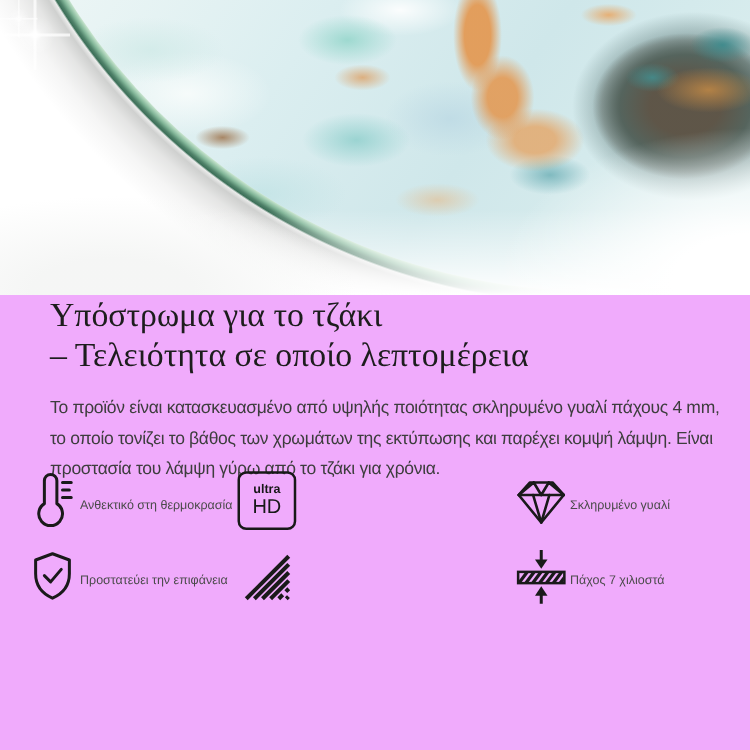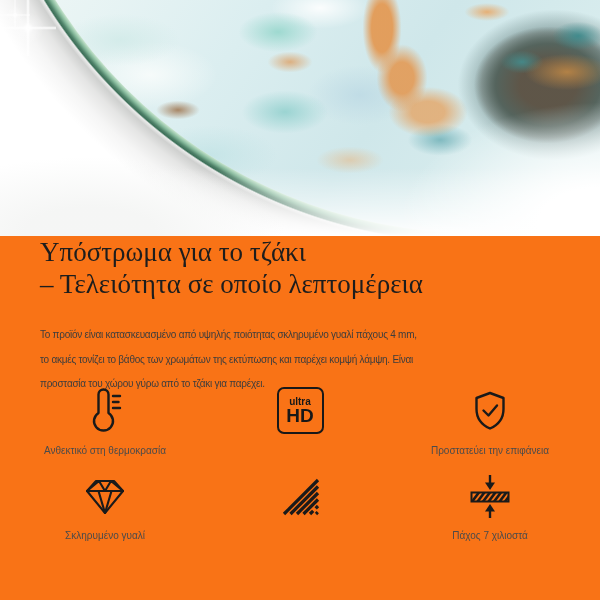--- a/index.html
+++ b/index.html
@@ -1,19 +1,19 @@
 <!DOCTYPE html>
 <html><head>
 <meta charset="utf-8">
 <style>
   html,body{margin:0;padding:0;background:#ffffff;}
   body{width:600px;height:600px;overflow:hidden;
        font-family:"Liberation Sans","DejaVu Sans",sans-serif;
        -webkit-font-smoothing:antialiased;}
-  .canvas{position:relative;width:600px;height:600px;background:#f97316;}
+  .canvas{position:relative;width:600px;height:600px;background:#f0abfc;}
 
   
   .photo{position:relative;height:236px;background:#fff;overflow:hidden;}
   .photo > div{position:absolute;inset:0;}
 
   .disc-shadow{
     background:radial-gradient(circle 560px at 474px -262px,
       rgba(0,0,0,0) 0 502px,
       rgba(96,100,96,0.30) 508px,
       rgba(110,112,108,0.18) 518px,
@@ -68,39 +68,39 @@
       linear-gradient(to bottom, rgba(255,255,255,0) 0 46.5%, rgba(255,255,255,0.92) 50%, rgba(255,255,255,0) 53.5% 100%);
   }
   .sparkle-main{left:264px;top:140px;width:56px;height:56px;}
   .sparkle-small{left:256px;top:186px;width:30px;height:30px;opacity:.85;}
 
   
   .content{padding:0 40px;}
   h1{font-family:"Liberation Serif","DejaVu Serif",serif;font-weight:400;
      font-size:27px;line-height:32px;color:#1d1d1d;margin:0;letter-spacing:0;}
   h1 span{display:block;}
-  .desc{margin:23px 0 0;font-size:10px;line-height:24.5px;color:#3d3d3d;
+  .desc{margin:13px 0 0;font-size:14px;line-height:24.5px;color:#3d3d3d;
         letter-spacing:-0.25px;width:545px;}
   .desc span{display:block;white-space:nowrap;}
 
   
   .features{display:grid;grid-template-columns:170px 220px 160px;row-gap:14px;
             margin:-9px 0 0 -20px;}
-  .feature{display:flex;flex-direction:column;align-items:center;}
+  .feature{display:flex;flex-direction:row;align-items:center;}
   .icon-box{height:46px;display:flex;align-items:center;justify-content:center;}
   .feature-label{margin-top:9px;font-size:10px;line-height:16px;color:#4b4b4b;
                  text-align:right;white-space:nowrap;}
   .icon-box svg{display:block;}
   .stroke{fill:none;stroke:#1a1a1a;stroke-width:2.4;stroke-linecap:round;stroke-linejoin:round;}
   .fillk{fill:#1a1a1a;stroke:none;}
   .hd-badge{width:43px;height:43px;border:2.6px solid #181818;border-radius:7px;
             display:flex;flex-direction:column;align-items:center;justify-content:center;
             color:#181818;}
   .hd-top{font-size:10px;font-weight:bold;line-height:10px;}
-  .hd-bottom{font-size:19px;font-weight:bold;line-height:17px;}
+  .hd-bottom{font-size:16px;font-weight:normal;line-height:17px;}
 </style>
 </head>
 <body>
 
 <div class="canvas">
 
   <section class="photo">
     <div class="disc-shadow"></div>
     <div class="disc-edge"></div>
     <div class="disc-art"></div>
@@ -110,22 +110,22 @@
   </section>
 
   <section class="content">
     <h1>
       <span>Υπόστρωμα για το τζάκι</span>
       <span>– Τελειότητα σε οποίο λεπτομέρεια</span>
     </h1>
 
     <p class="desc">
       <span>Το προϊόν είναι κατασκευασμένο από υψηλής ποιότητας σκληρυμένο γυαλί πάχους 4 mm,</span>
-      <span>το ακμές τονίζει το βάθος των χρωμάτων της εκτύπωσης και παρέχει κομψή λάμψη. Είναι</span>
-      <span>προστασία του χώρου γύρω από το τζάκι για παρέχει.</span>
+      <span>το οποίο τονίζει το βάθος των χρωμάτων της εκτύπωσης και παρέχει κομψή λάμψη. Είναι</span>
+      <span>προστασία του λάμψη γύρω από το τζάκι για χρόνια.</span>
     </p>
 
     <div class="features">
 
       <div class="feature">
         <div class="icon-box">
           <svg width="44" height="46" viewBox="0 0 44 46">
             <path class="stroke" d="M15.5 6.5 L15.5 24.9 A9.5 9.5 0 1 0 25.5 24.9 L25.5 6.5 A5 5 0 0 0 15.5 6.5 Z"></path>
             <path class="stroke" d="M30 8 H37 M30 14 H35.5 M30 20 H37"></path>
           </svg>
@@ -133,44 +133,44 @@
         <div class="feature-label">Ανθεκτικό στη θερμοκρασία</div>
       </div>
 
       <div class="feature">
         <div class="icon-box">
           <div class="hd-badge">
             <span class="hd-top">ultra</span>
             <span class="hd-bottom">HD</span>
           </div>
         </div>
-      </div>
-
-      <div class="feature">
-        <div class="icon-box">
-          <svg width="44" height="44" viewBox="0 0 44 44">
-            <path class="stroke" d="M22 4 L35.5 9 V20 C35.5 29.5 30 36 22 39.5 C14 36 8.5 29.5 8.5 20 V9 Z"></path>
-            <path class="stroke" d="M15.5 21.5 L20.5 26.5 L29 16.5"></path>
-          </svg>
-        </div>
-        <div class="feature-label">Προστατεύει την επιφάνεια</div>
       </div>
 
       <div class="feature">
         <div class="icon-box">
           <svg width="46" height="42" viewBox="0 0 46 42">
             <g class="stroke" style="stroke-width:2.1">
               <path d="M14 6 H32 L41 16 L23 38 L5 16 Z"></path>
               <path d="M5 16 L17 6 M17 6 L23 16 M23 16 L29 6 M29 6 L41 16"></path>
               <path d="M5 16 H41"></path>
               <path d="M16.5 16 L23 38 M29.5 16 L23 38"></path>
             </g>
           </svg>
         </div>
         <div class="feature-label">Σκληρυμένο γυαλί</div>
+      </div>
+
+      <div class="feature">
+        <div class="icon-box">
+          <svg width="44" height="44" viewBox="0 0 44 44">
+            <path class="stroke" d="M22 4 L35.5 9 V20 C35.5 29.5 30 36 22 39.5 C14 36 8.5 29.5 8.5 20 V9 Z"></path>
+            <path class="stroke" d="M15.5 21.5 L20.5 26.5 L29 16.5"></path>
+          </svg>
+        </div>
+        <div class="feature-label">Προστατεύει την επιφάνεια</div>
       </div>
 
       <div class="feature">
         <div class="icon-box">
           <svg width="46" height="46" viewBox="0 0 46 46">
             <g stroke="#1a1a1a" stroke-width="3.2" fill="none">
               <path d="M7 41 L41 7"></path>
               <path d="M13.5 41 L41 13.5"></path>
               <path d="M20 41 L41 20"></path>
               <path d="M26.5 41 L41 26.5"></path>

